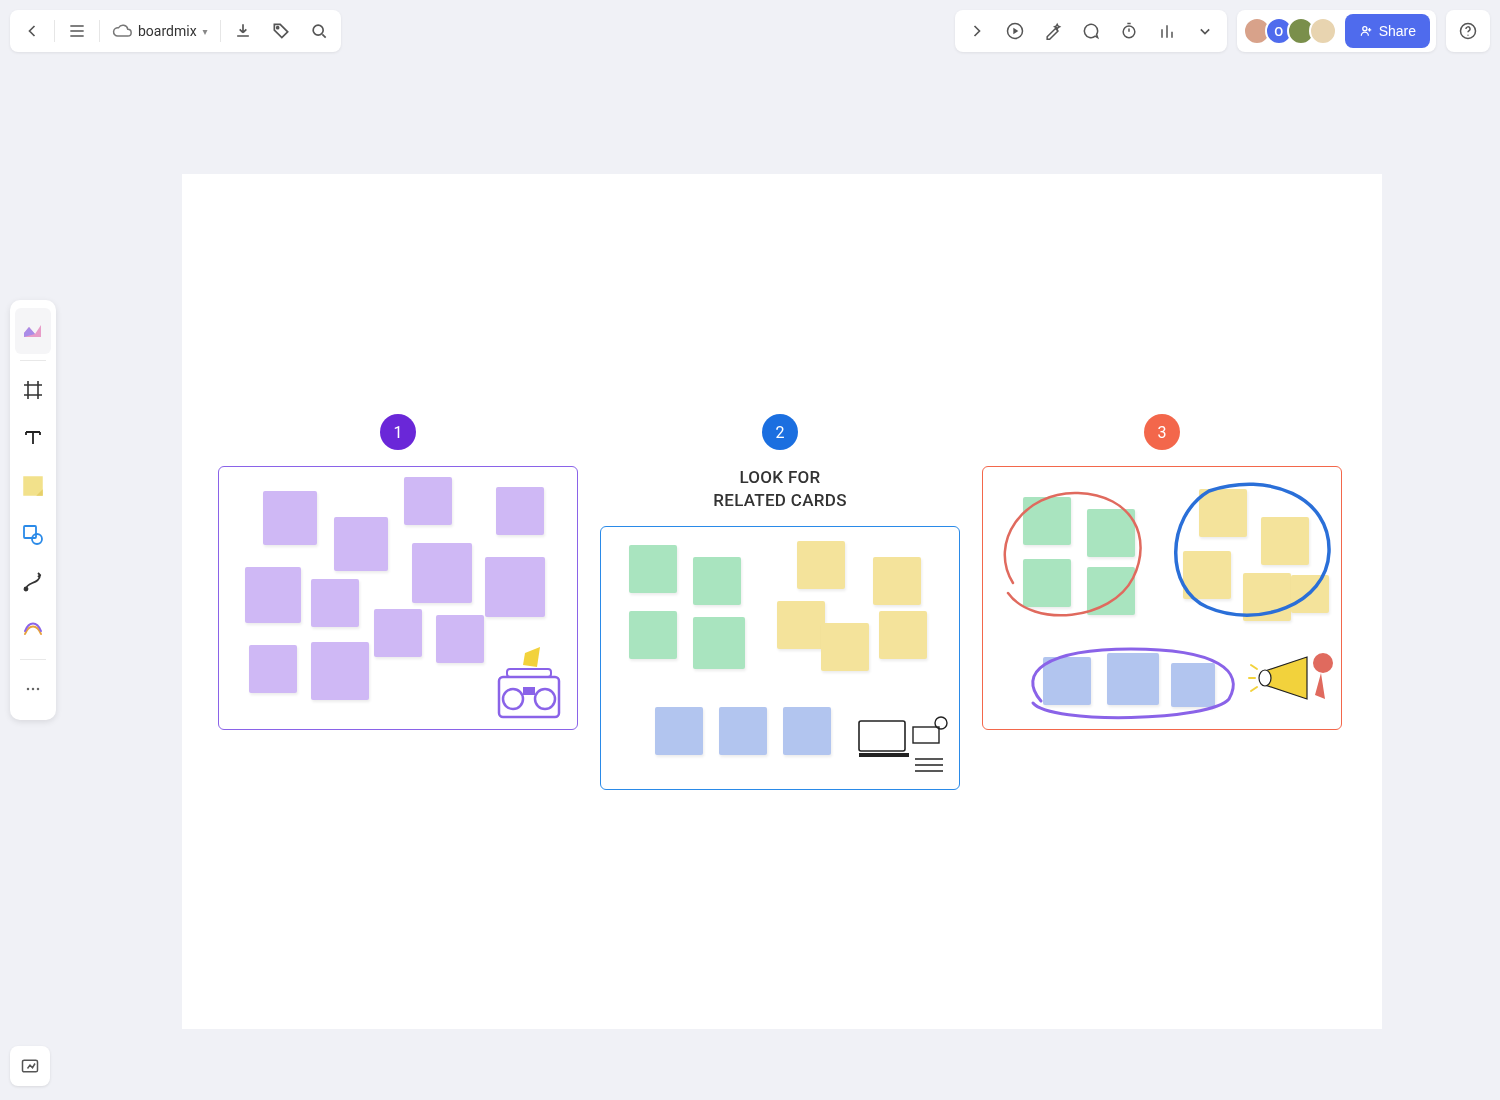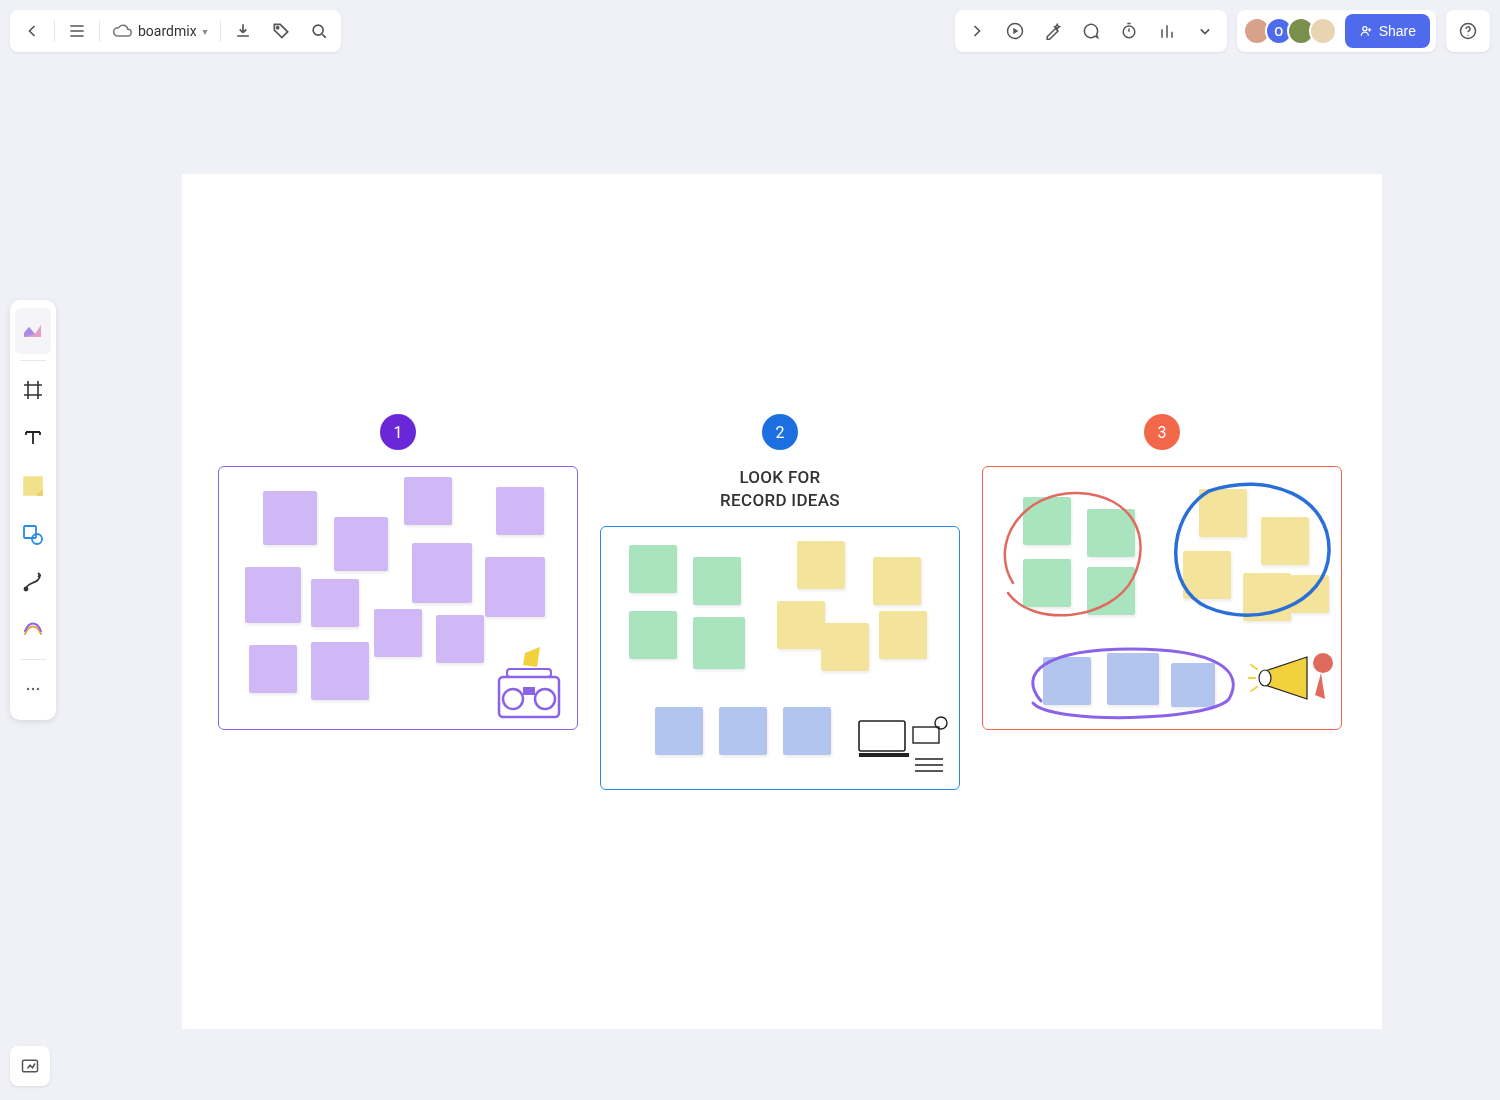--- a/index.html
+++ b/index.html
@@ -439,21 +439,21 @@
         <rect x="22" y="24" width="44" height="8" rx="3" fill="none" stroke="#8a63e8" stroke-width="2"></rect>
       </svg>
     </div>
   </div>
 
   <div class="step-column col2">
     <div class="step-badge badge2">
         <span>2</span>
       </div>
     <div class="step-title">LOOK FOR
-RECORD IDEAS</div>
+RELATED CARDS</div>
     <div class="step-box box2">
       <div class="note n-green" style="left:28px;top:18px;width:48px;height:48px;"></div>
       <div class="note n-green" style="left:92px;top:30px;width:48px;height:48px;"></div>
       <div class="note n-yellow" style="left:196px;top:14px;width:48px;height:48px;"></div>
       <div class="note n-yellow" style="left:272px;top:30px;width:48px;height:48px;"></div>
       <div class="note n-green" style="left:28px;top:84px;width:48px;height:48px;"></div>
       <div class="note n-green" style="left:92px;top:90px;width:52px;height:52px;"></div>
       <div class="note n-yellow" style="left:176px;top:74px;width:48px;height:48px;"></div>
       <div class="note n-yellow" style="left:220px;top:96px;width:48px;height:48px;"></div>
       <div class="note n-yellow" style="left:278px;top:84px;width:48px;height:48px;"></div>

